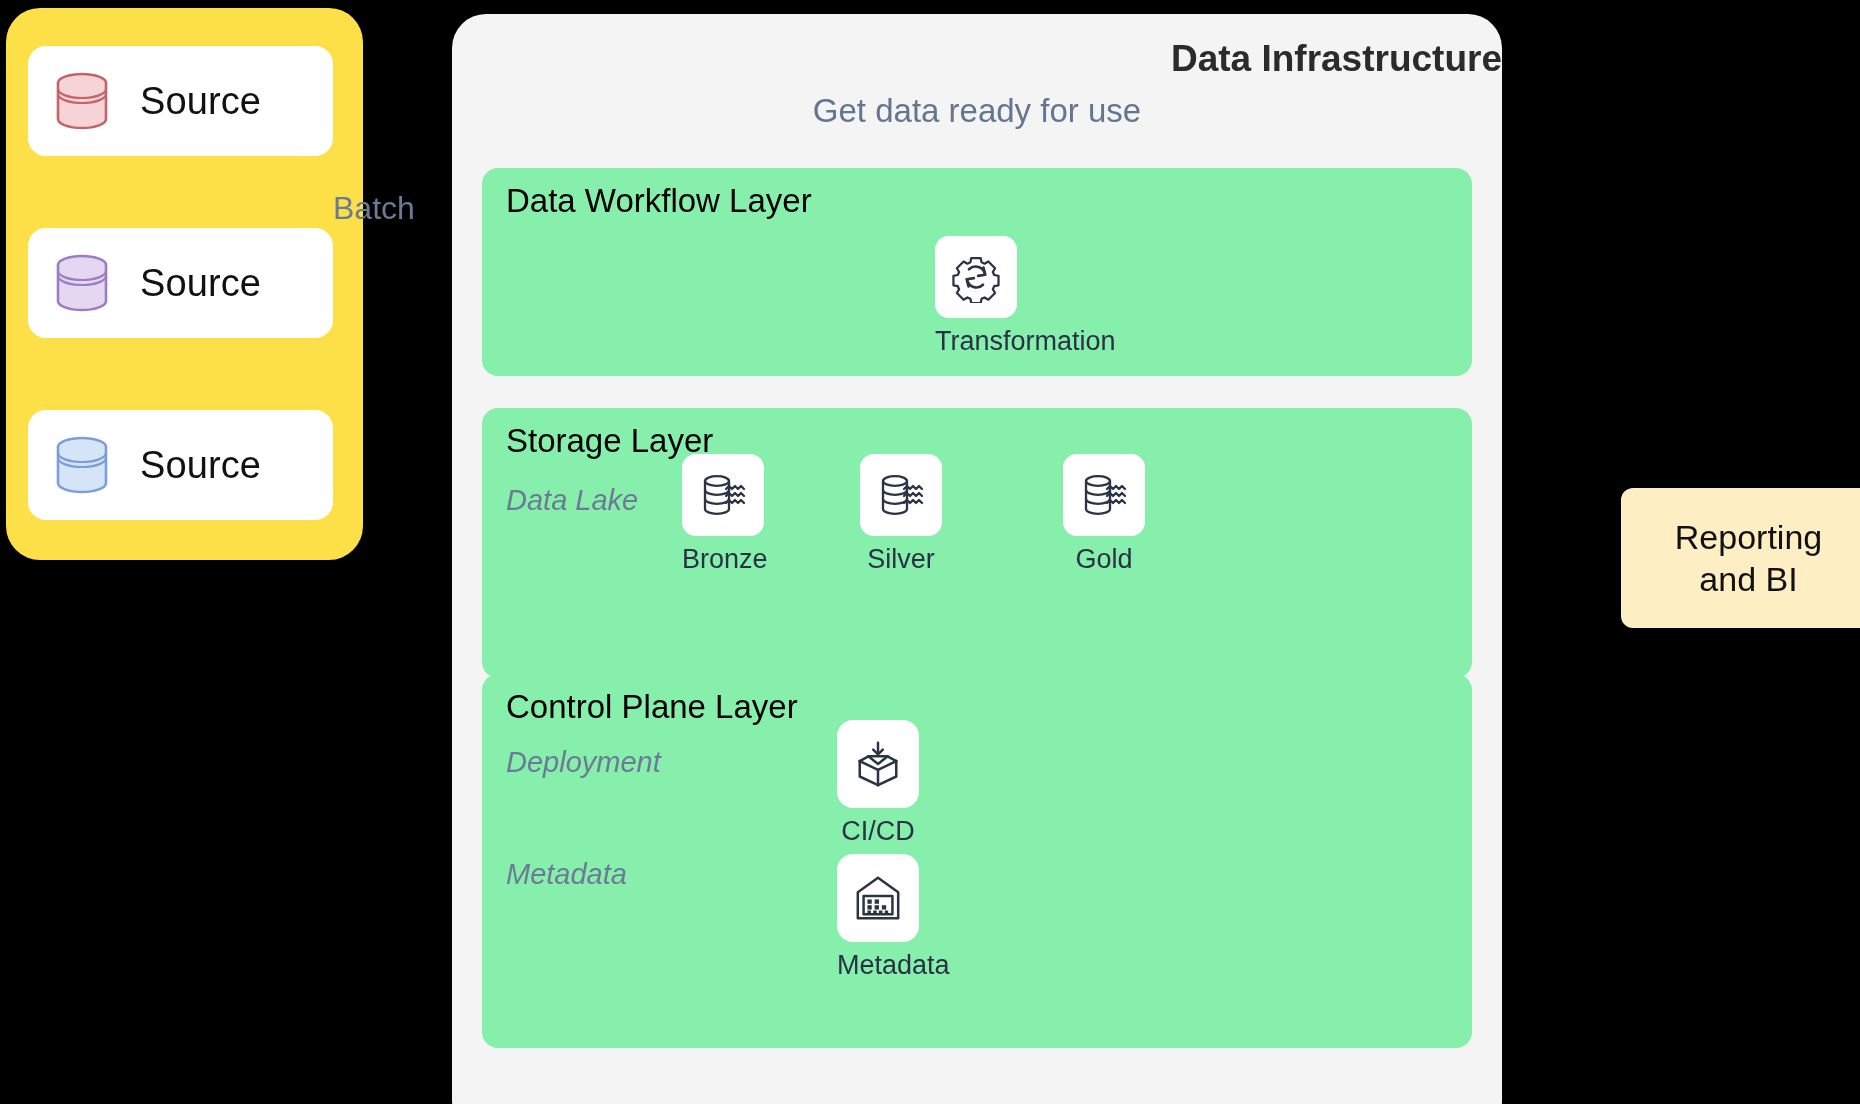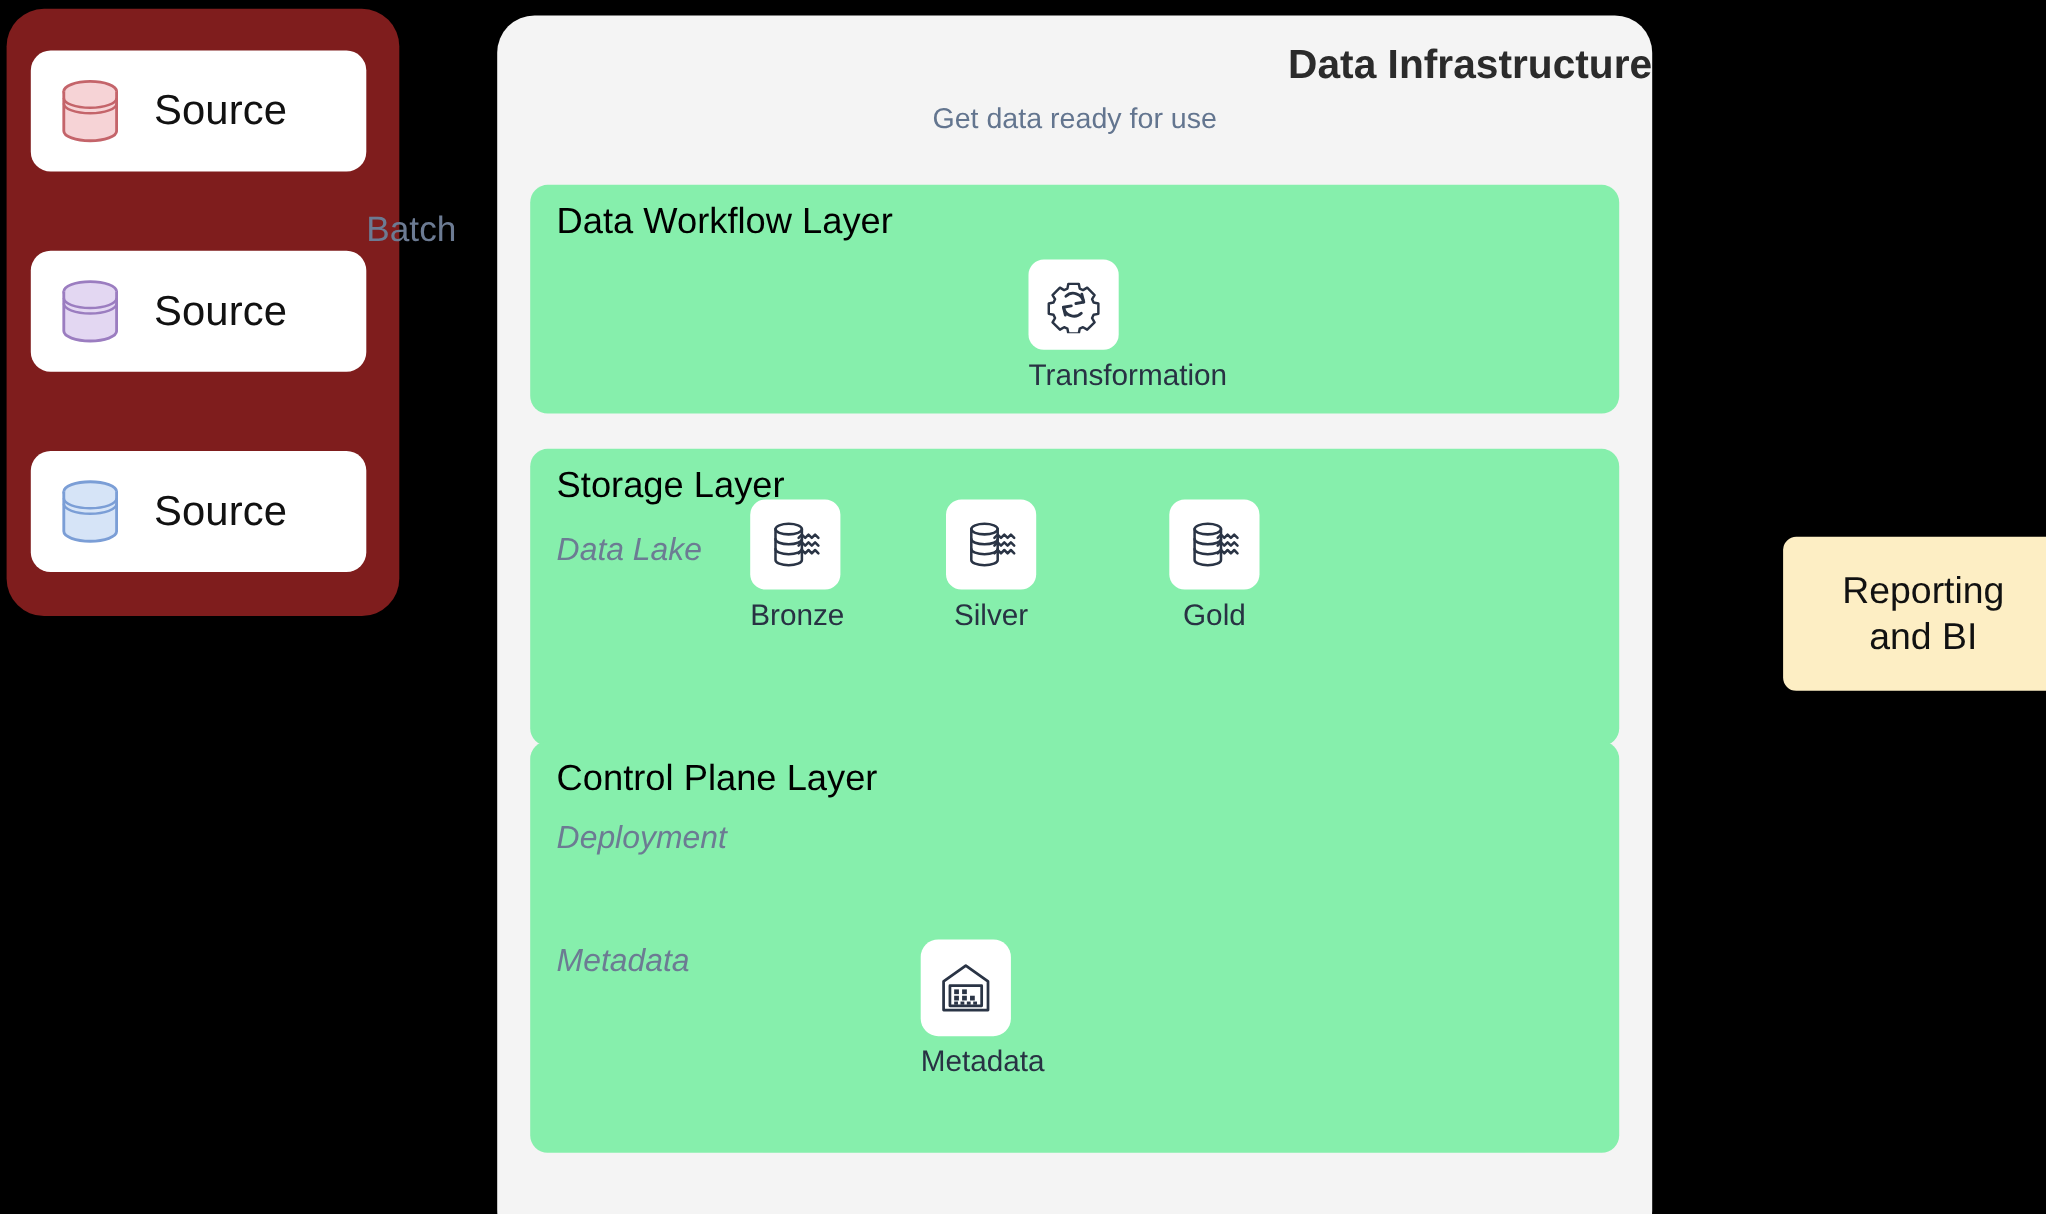--- a/index.html
+++ b/index.html
@@ -8,21 +8,21 @@
     background: #000;
     font-family: "Liberation Sans", sans-serif;
     overflow: hidden;
   }
   #stage { position: relative; width: 1860px; height: 1104px; }
 
   
   .sources-panel {
     position: absolute; left: 6px; top: 8px;
     width: 357px; height: 552px;
-    background: #7f1d1d;
+    background: #fde047;
     border-radius: 34px;
   }
   .source-card {
     position: absolute; left: 22px;
     width: 305px; height: 110px;
     background: #ffffff;
     border-radius: 18px;
     display: flex; align-items: center;
     padding-left: 22px;
   }
@@ -50,21 +50,21 @@
     border-radius: 34px;
   }
   .infra-title {
     position: absolute; left: 0; right: 0; top: 24px;
     text-align: right;
     font-size: 37px; font-weight: bold; color: #2b2b2b;
   }
   .infra-subtitle {
     position: absolute; left: 0; right: 0; top: 78px;
     text-align: center;
-    font-size: 26px; color: #63758f;
+    font-size: 33px; color: #63758f;
   }
 
   
   .layer {
     position: absolute; left: 30px;
     width: 990px;
     background: #86efac;
     border-radius: 16px;
   }
   .layer.l0 { top: 154px; height: 208px; }
@@ -243,20 +243,34 @@
         </div>
         <div class="tile-label">Gold</div>
       </div>
     </div>
 
     <div class="layer l2">
       <div class="layer-title">Control Plane Layer</div>
       <div class="layer-sub sub-deployment">Deployment</div>
       <div class="layer-sub sub-metadata">Metadata</div>
 
+      <div class="tile-group cp-cicd">
+        <div class="tile tall">
+          <svg width="50" height="50" viewBox="0 0 52 52" fill="none" stroke="#2a3445" stroke-width="2.6" stroke-linecap="round" stroke-linejoin="round">
+            <path d="M26 4 V15"></path>
+            <path d="M21 11 l5 5 5 -5"></path>
+            <path d="M16 18 H36"></path>
+            <path d="M7 23 l9 -5 10 8 10 -8 9 5"></path>
+            <path d="M7 23 v16 l19 9 19 -9 v-16"></path>
+            <path d="M7 23 l19 9 19 -9"></path>
+            <path d="M26 32 v16"></path>
+          </svg>
+        </div>
+        <div class="tile-label">CI/CD</div>
+      </div>
 
       <div class="tile-group cp-meta">
         <div class="tile tall">
           <svg width="50" height="50" viewBox="0 0 52 52" fill="none" stroke="#2a3445" stroke-width="2.6" stroke-linecap="round" stroke-linejoin="round">
             <path d="M5 20 L26 5 L47 20 V47 H5 Z"></path>
             <rect x="11" y="24" width="30" height="19"></rect>
             <rect x="15" y="27.5" width="4.5" height="4.5" fill="#2a3445" stroke="none"></rect>
             <rect x="22.5" y="27.5" width="4.5" height="4.5" fill="#2a3445" stroke="none"></rect>
             <rect x="15" y="33.5" width="4.5" height="4.5" fill="#2a3445" stroke="none"></rect>
             <rect x="22.5" y="33.5" width="4.5" height="4.5" fill="#2a3445" stroke="none"></rect>

